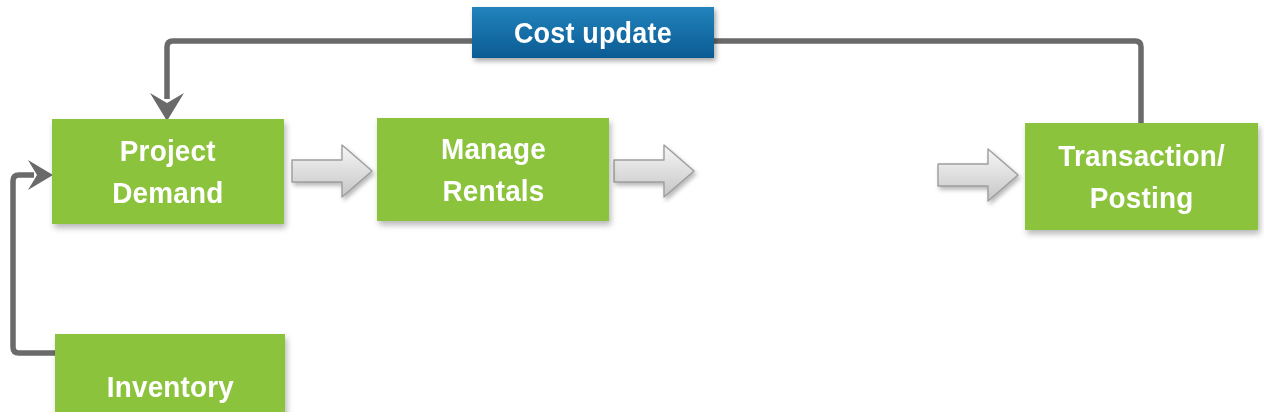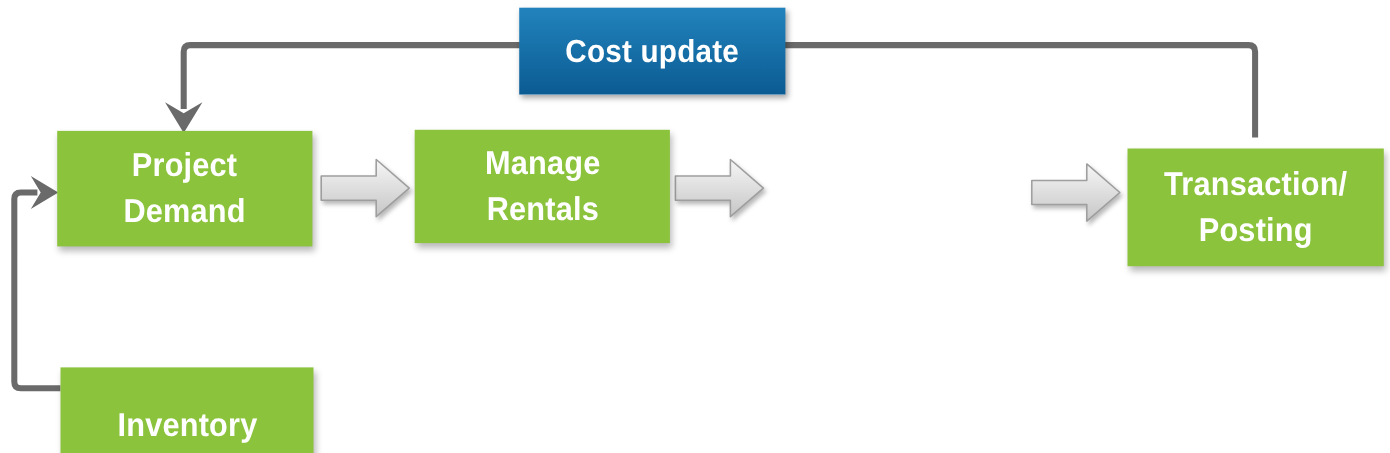--- a/index.html
+++ b/index.html
@@ -57,25 +57,25 @@
     font-size: 30px;
     line-height: 42px;
   }
   .node-blue {
     background: linear-gradient(180deg, var(--update-blue-top, #2283bc) 0%, var(--update-blue-bottom, #0b5b93) 100%);
     box-shadow: 2px 3px 5px rgba(0,0,0,0.35);
     font-size: 29px;
     line-height: 32px;
   }
   
-  #node-cost-update        { left: 472px; top: 7px;   width: 242px; height: 79px; }
+  #node-cost-update        { left: 472px; top: 7px;   width: 242px; height: 51px; }
   #node-project-demand     { left: 52px;  top: 119px; width: 232px; height: 105px; }
   #node-manage-rentals     { left: 377px; top: 118px; width: 232px; height: 103px; }
   #node-event-history      { left: 700px; top: 125px; width: 231px; height: 104px; }
-  #node-transaction-posting{ left: 1025px;top: 123px; width: 233px; height: 107px; margin-top: 12px; }
+  #node-transaction-posting{ left: 1025px;top: 123px; width: 233px; height: 107px; }
   #node-inventory          { left: 55px;  top: 298px; width: 230px; height: 105px; margin-top: 36px; }
 </style>
 </head>
 <body>
 
 <div class="canvas">
 
   <svg class="wires" width="1264" height="412" viewBox="0 0 1264 412">
     <defs>
       <linearGradient id="blockArrowGrad" x1="0" y1="0" x2="0" y2="1">

